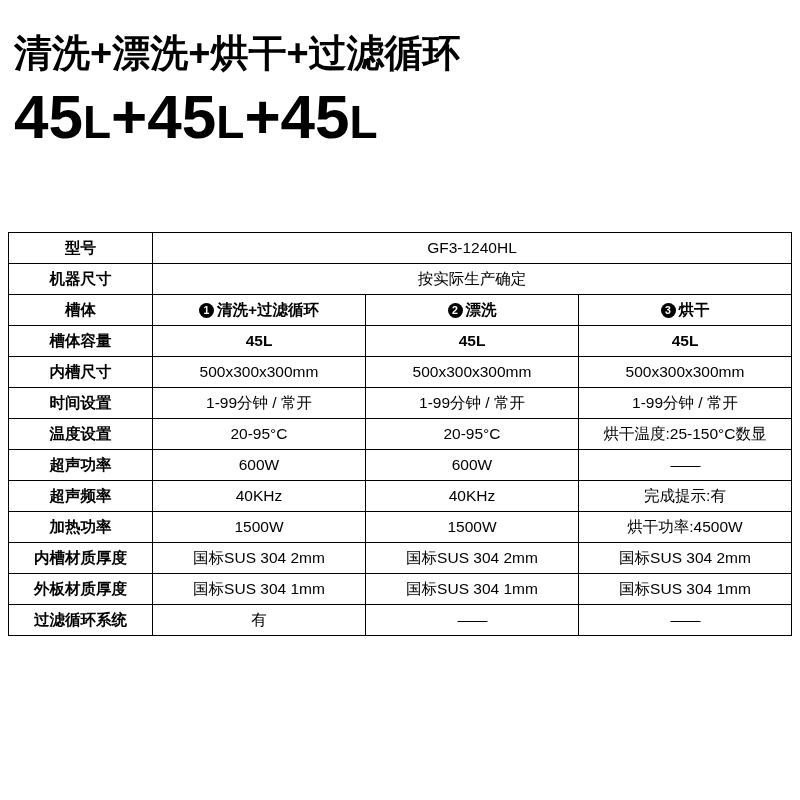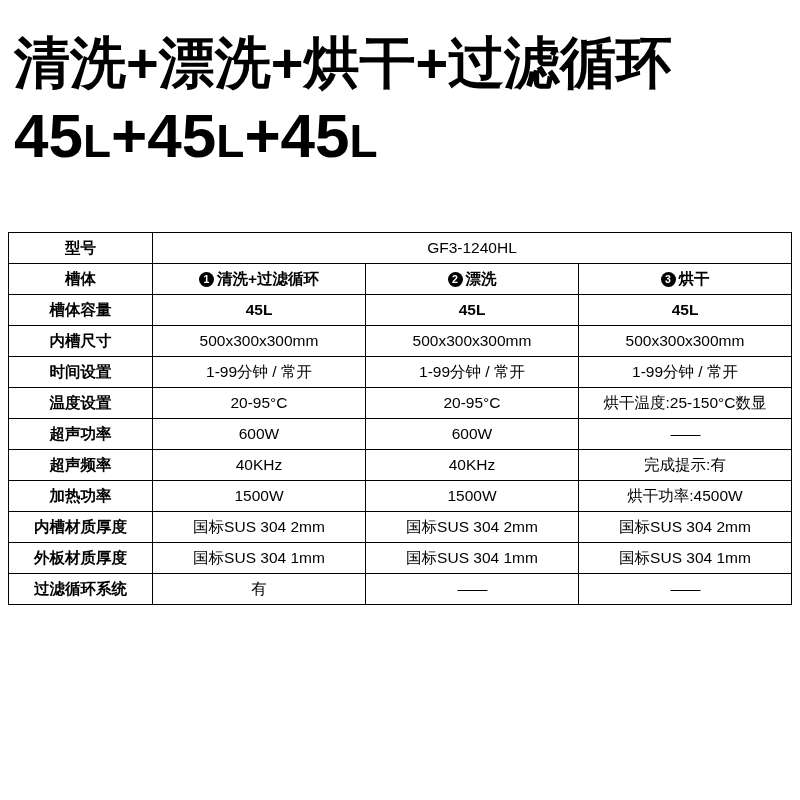--- a/index.html
+++ b/index.html
@@ -11,21 +11,21 @@
     color: #000000;
   }
   .page {
     width: 800px; height: 800px;
     position: relative;
     padding: 0;
     overflow: hidden;
   }
   .headline {
     margin: 34px 0 0 14px;
-    font-size: 56px;
+    font-size: 38px;
     font-weight: bold;
     letter-spacing: 0px;
     line-height: 1.05;
     white-space: nowrap;
   }
   .subheadline {
     margin: 12px 7px 0 14px;
     font-size: 62px;
     font-weight: bold;
     line-height: 1.0;
@@ -90,20 +90,24 @@
     <span>45<span class="unit">L</span></span><span>+</span><span>45<span class="unit">L</span></span><span>+</span><span>45<span class="unit">L</span></span>
   </div>
 
   <table class="spec">
     <tbody>
       <tr>
         <td class="label">型号</td>
         <td class="val-left" colspan="3">GF3-1240HL</td>
       </tr>
       <tr>
+        <td class="label">机器尺寸</td>
+        <td class="val-left" colspan="3">按实际生产确定</td>
+      </tr>
+      <tr>
         <td class="label">槽体</td>
         <td class="bold"><span class="circnum">1</span><span>清洗+过滤循环</span></td>
         <td class="bold"><span class="circnum">2</span><span>漂洗</span></td>
         <td class="bold"><span class="circnum">3</span><span>烘干</span></td>
       </tr>
       <tr>
         <td class="label">槽体容量</td>
         <td class="bold">45L</td>
         <td class="bold">45L</td>
         <td class="bold">45L</td>

